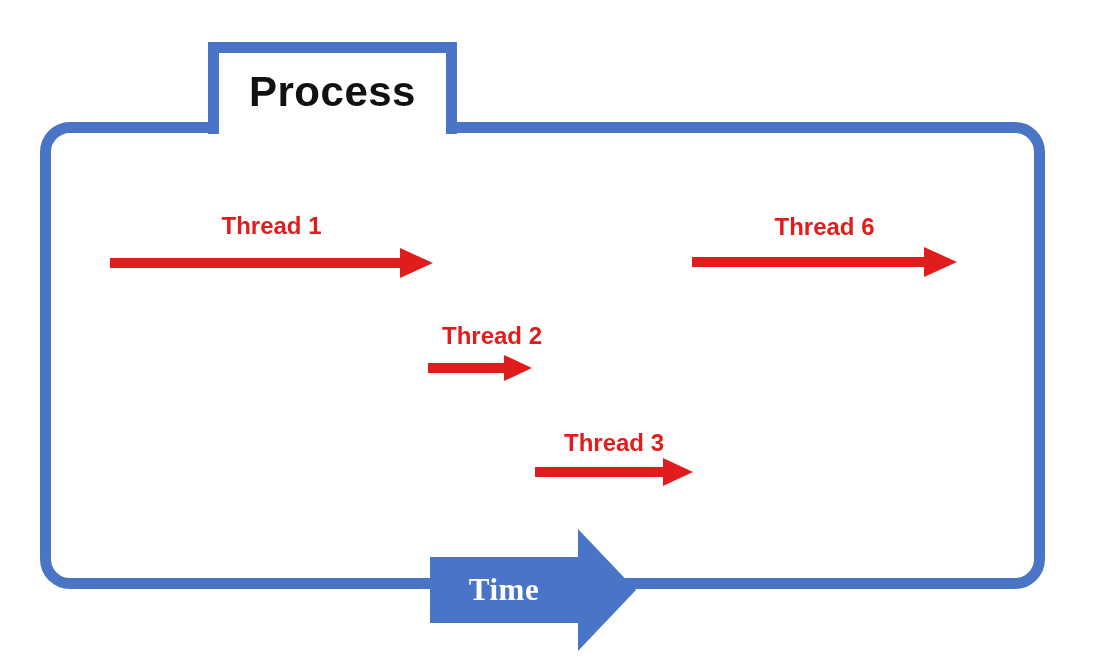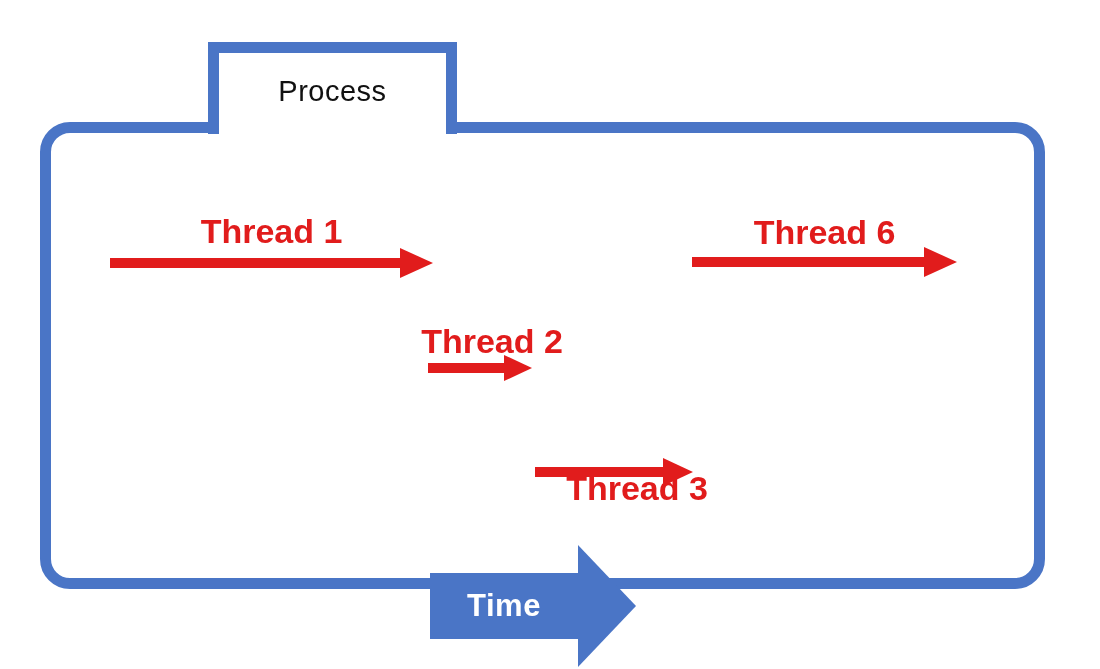--- a/index.html
+++ b/index.html
@@ -42,41 +42,41 @@
     height: 92px;
     border: 11px solid var(--box-blue);
     border-bottom: none;
     background: var(--canvas-bg);
     z-index: 2;
     display: flex;
     align-items: center;
     justify-content: center;
   }
   .process-label {
-    font-size: 29px;
-    font-weight: normal;
+    font-size: 42px;
+    font-weight: bold;
     color: var(--process-text);
     letter-spacing: 0.5px;
     padding-bottom: 4px;
   }
 
   
   .thread-label {
     position: absolute;
     display: flex;
     justify-content: center;
     white-space: nowrap;
-    font-size: 34px;
+    font-size: 24px;
     font-weight: bold;
     color: var(--thread-red);
     z-index: 3;
   }
   .t1-label { left: 110px; top: 212px; width: 323px; }
   .t2-label { left: 418px; top: 322px; width: 124px; margin-left: 12px; }
-  .t3-label { left: 558px; top: 429px; width: 158px; margin-top: 40px; }
+  .t3-label { left: 535px; top: 429px; width: 158px; }
   .t4-label { left: 692px; top: 213px; width: 265px; }
 
   
   .thread-arrow {
     position: absolute;
     display: flex;
     align-items: center;
     height: 30px;
     z-index: 3;
   }
@@ -97,26 +97,27 @@
   .t2-arrow { left: 428px; top: 353px; width: 104px; }
   .t3-arrow { left: 535px; top: 457px; width: 158px; }
   .t4-arrow { left: 692px; top: 247px; width: 265px; }
   .t2-arrow .head { border-left-width: 28px; border-top-width: 13px; border-bottom-width: 13px; }
   .t3-arrow .head { border-left-width: 30px; border-top-width: 14px; border-bottom-width: 14px; }
 
   
   .time-arrow {
     position: absolute;
     left: 430px;
-    top: 544px;
+    top: 528px;
     width: 206px;
     height: 123px;
     z-index: 4;
     display: flex;
     align-items: center;
+    font-family: Liberation Serif, serif;
   }
   .time-body {
     width: 148px;
     height: 66px;
     background: var(--box-blue);
     display: flex;
     align-items: center;
     justify-content: center;
   }
   .time-head {

